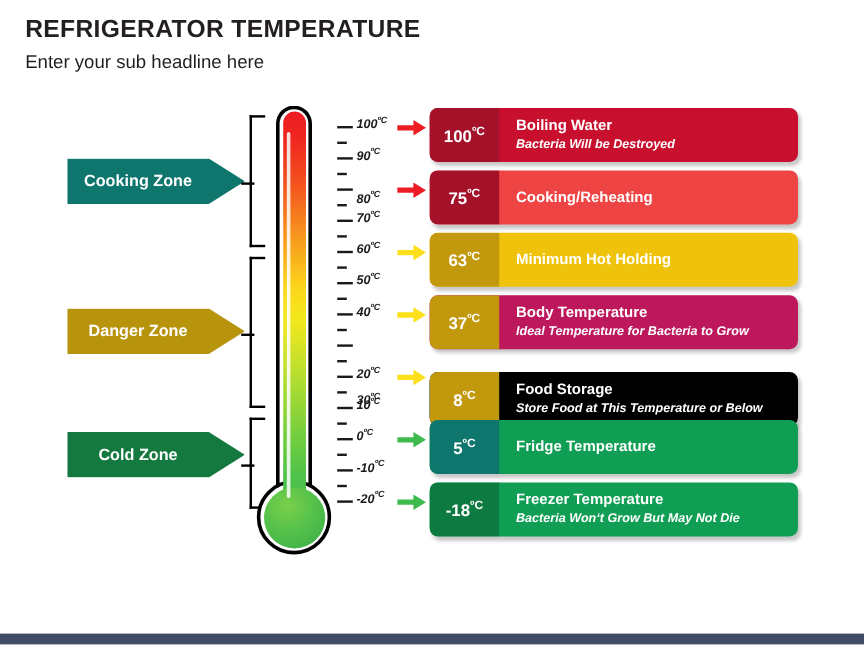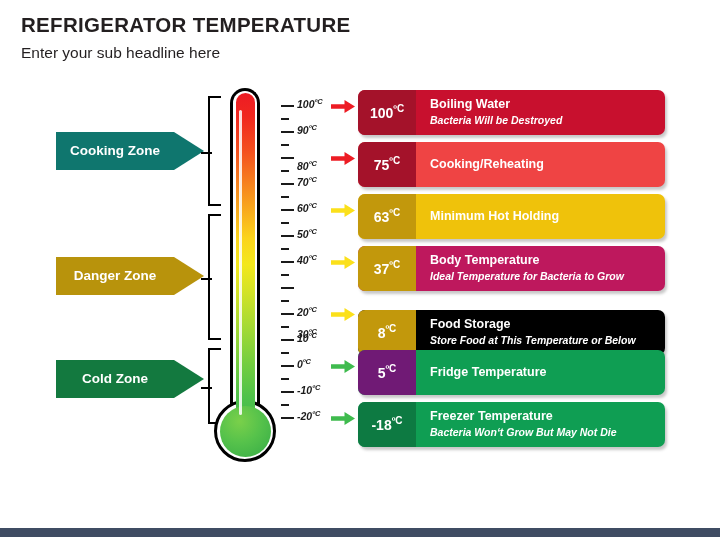--- a/index.html
+++ b/index.html
@@ -267,21 +267,21 @@
     <div class="info-card" style="top: 298px; background: #000000; margin-top: 12px;">
       <div class="card-badge" style="background: rgb(194, 152, 12);">
         <span>8<span class="deg">ºC</span></span>
       </div>
       <div class="card-body">
         <div class="card-title">Food Storage</div>
         <div class="card-sub">Store Food at This Temperature or Below</div>
       </div>
     </div>
     <div class="info-card" style="top: 350px; background: rgb(15, 158, 83);">
-      <div class="card-badge" style="background: #701a75;">
+      <div class="card-badge" style="background: #0f766e;">
         <span>5<span class="deg">ºC</span></span>
       </div>
       <div class="card-body single">
         <div class="card-title">Fridge Temperature</div>
       </div>
     </div>
     <div class="info-card" style="top: 402px; background: rgb(15, 158, 83);">
       <div class="card-badge" style="background: rgb(13, 122, 66);">
         <span>-18<span class="deg">ºC</span></span>
       </div>

